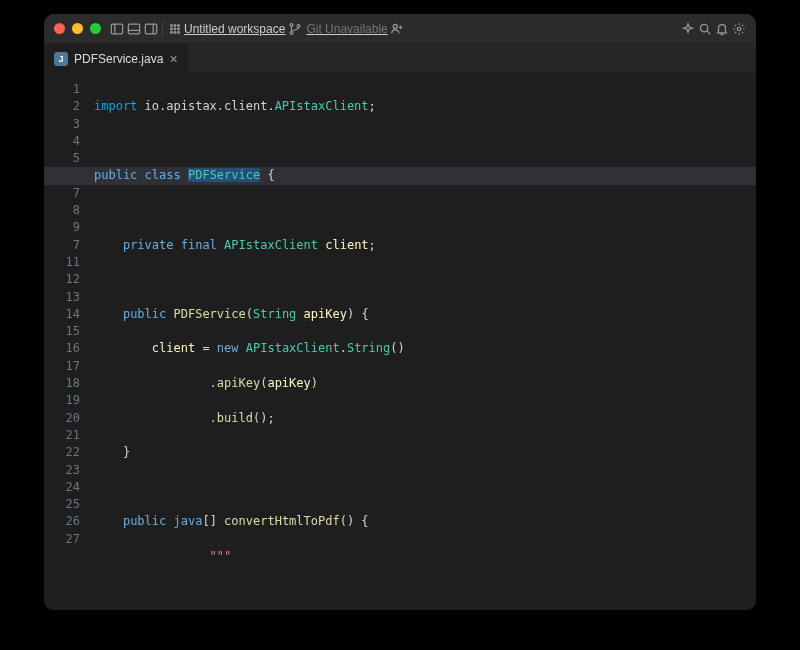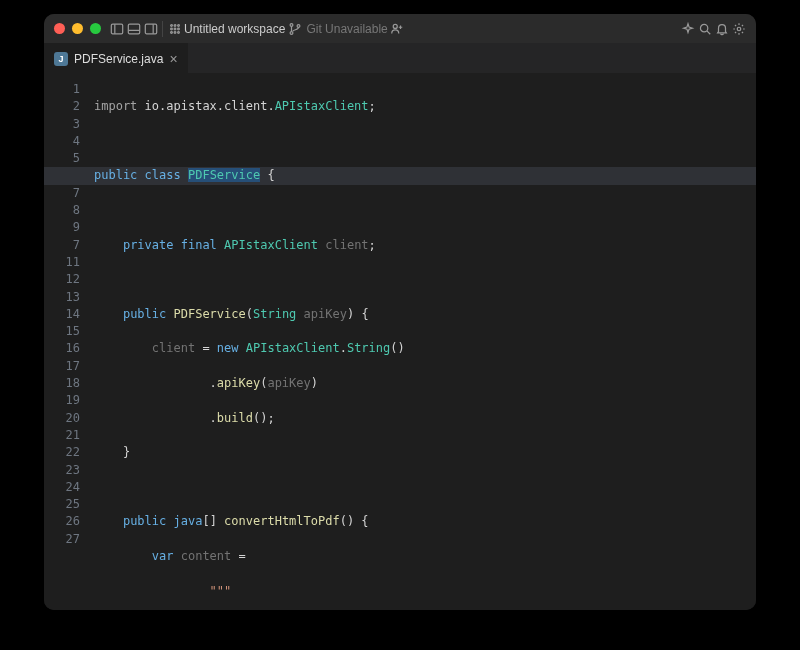--- a/index.html
+++ b/index.html
@@ -1,18 +1,18 @@
 <!DOCTYPE html>
 <html><head>
 <meta charset="utf-8">
 <style>
 * { margin:0; padding:0; box-sizing:border-box; }
 body { background:#000; width:800px; height:650px; font-family:-apple-system,BlinkMacSystemFont,"Segoe UI",sans-serif; overflow:hidden; }
 .window { position:absolute; top:14px; left:44px; width:712px; height:596px; background:#1e1e1e; border-radius:10px; box-shadow:0 20px 60px rgba(0,0,0,.6); overflow:hidden; display:flex; flex-direction:column; }
-.titlebar { height:29px; background:#2b2b2b; display:flex; align-items:center; padding:0 10px; gap:2px; font-size:12px; color:#ccc; }
+.titlebar { height:29px; background:#2b2b2b; display:flex; align-items:center; padding:0 10px; gap:2px; font-size:12px; color:#ccc;text-decoration:underline; }
 .traffic { display:flex; gap:7px; margin-right:6px; }
 .dot { width:11px; height:11px; border-radius:50%; }
 .dot.r{background:#ff5f56;} .dot.y{background:#ffbd2e;} .dot.g{background:#27c93f;}
 .tb-icon { width:15px; height:15px; display:flex; align-items:center; justify-content:center; color:#999; }
 .tb-icon svg{width:14px;height:14px;stroke:currentColor;fill:none;stroke-width:1.4;}
 .tb-sep{width:1px;height:16px;background:#444;margin:0 2px;}
 .tb-title{color:#ccc;font-size:12px;}
 .tb-git{color:#777;font-size:12px;display:flex;align-items:flex-end;gap:4px;}
 .tb-spacer{flex:1;}
 .tabbar{height:30px;background:#252526;display:flex;align-items:stretch;}
@@ -20,21 +20,21 @@
 .tab.active{border-top-color:#1e1e1e;}
 .tab-icon{width:14px;height:14px;border-radius:3px;background:#4e7896;color:#fff;font-size:9px;font-weight:700;display:flex;align-items:center;justify-content:center;}
 .tab-close{color:#999;font-size:14px;line-height:1;}
 .editor{flex:1;display:flex;background:#1e1e1e;font-family:Menlo,Monaco,Consolas,monospace;font-size:12px;line-height:17.3px;overflow:hidden;position:relative;}
 .gutter{width:46px;text-align:right;color:#6e7681;padding:8px 10px 0 0;user-select:none;}
 .gutter div{height:17.3px;}
 .code{flex:1;padding:8px 0 0 0;color:#d4d4d4;white-space:pre;position:relative;}
 .line{height:17.3px;padding-left:4px;}
 .line.hl{background:#2f3136;position:relative;}
 .line.hl::before{content:"";position:absolute;left:-46px;top:0;width:46px;height:100%;background:#2f3136;}
-.kw{color:#67b0e4;margin-top:20px;} .cls{color:#4ec9b0;} .mtd{color:#dcdcaa;} .str{color:#ce9178;} .var{color:#737373;} .pink{color:#a3a3a3;}
+.kw{color:#67b0e4;margin-top:20px;} .cls{color:#4ec9b0;} .mtd{color:#dcdcaa;} .str{color:#ce9178;} .var{color:#fef9c3;} .pink{color:#0ea5e9;}
 .sel{background:#264f78;}
 </style>
 </head>
 <body>
 
 <div class="window">
   <div class="titlebar">
     <div class="traffic">
       <div class="dot r"></div>
       <div class="dot y"></div>
@@ -164,21 +164,20 @@
 <div class="line"> </div>
 <div class="line">    <span class="kw">private</span> <span class="kw">final</span> <span class="cls">APIstaxClient</span> <span class="var">client</span>;</div>
 <div class="line"> </div>
 <div class="line">    <span class="kw">public</span> <span class="mtd">PDFService</span>(<span class="cls">String</span> <span class="var">apiKey</span>) {</div>
 <div class="line">        <span class="var">client</span> = <span class="kw">new</span> <span class="cls">APIstaxClient</span>.<span class="cls">String</span>()</div>
 <div class="line">                .<span class="mtd">apiKey</span>(<span class="var">apiKey</span>)</div>
 <div class="line">                .<span class="mtd">build</span>();</div>
 <div class="line">    }</div>
 <div class="line"> </div>
 <div class="line">    <span class="kw">public</span> <span class="kw">java</span>[] <span class="mtd">convertHtmlToPdf</span>() {</div>
-<div class="line">        <span class="kw">var</span> <span class="var">content</span> =</div>
 <div class="line">                <span class="str">"""</span></div>
 
 
 
 
 
 
 
 
 

